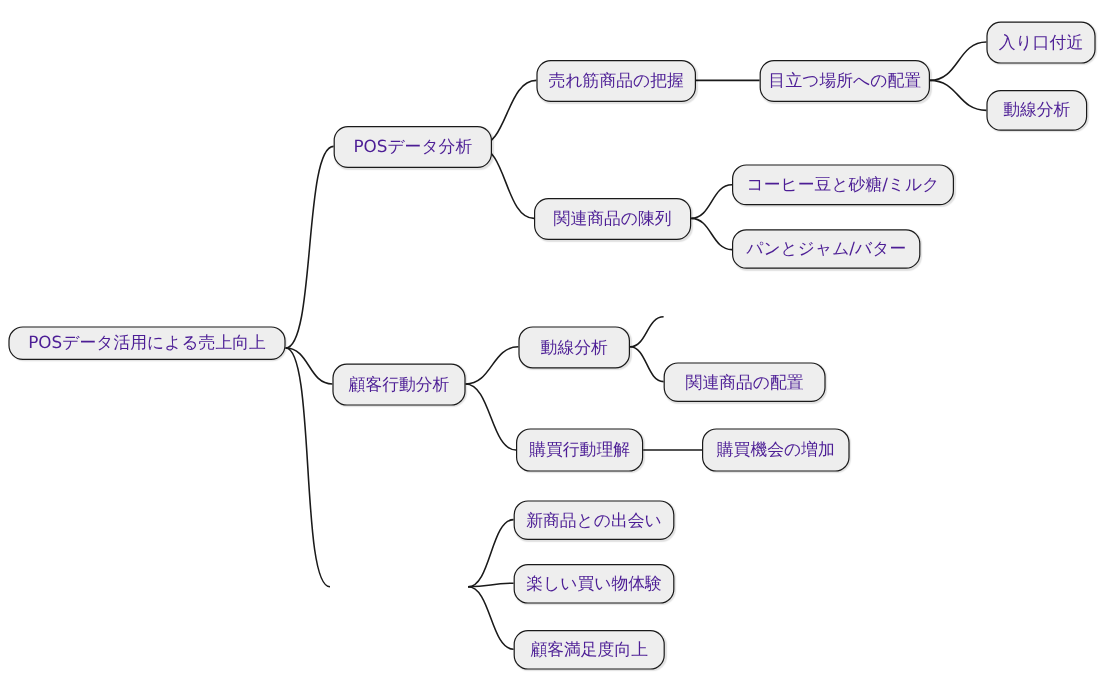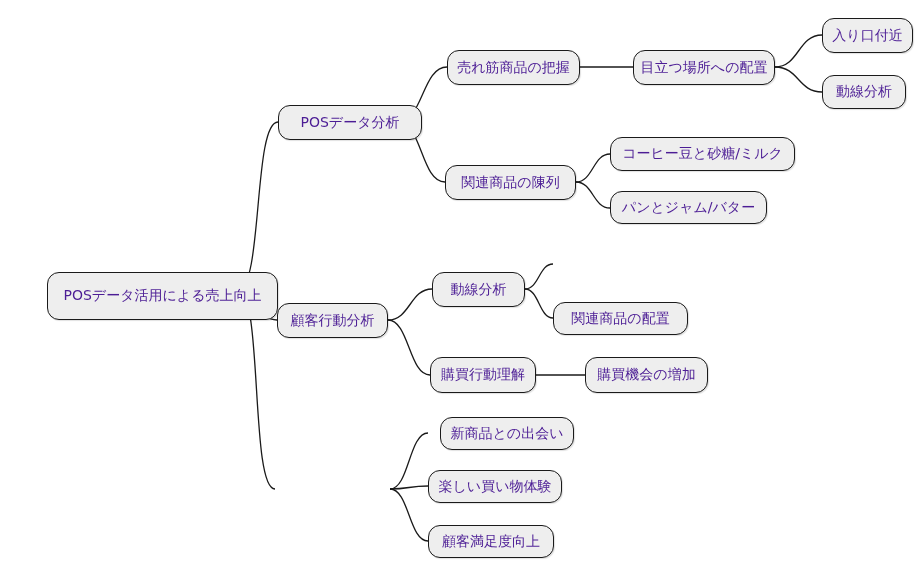--- a/index.html
+++ b/index.html
@@ -58,23 +58,23 @@
     <path d="M388 320 C410 320 410 289 432 289"></path>
     <path d="M388 320 C409 320 409 375 430 375"></path>
     <path d="M525 289 C539 289 539 264 553 264"></path>
     <path d="M525 289 C539 289 539 318 553 318"></path>
     <path d="M536 375 L585 375"></path>
     <path d="M390 489 C409 489 409 433 428 433"></path>
     <path d="M390 489 C409 489 409 486 428 486"></path>
     <path d="M390 489 C409 489 409 541 428 541"></path>
   </svg>
 
-  <div class="node" style="left:7px; top:272px; width:231px; height:48px;margin-left:40px;">POSデータ活用による売上向上</div>
+  <div class="node" style="left:7px; top:272px; width:231px; height:28px;">POSデータ活用による売上向上</div>
 
-  <div class="node" style="left:278px; top:105px; width:144px; height:35px;text-align:right;">POSデータ分析</div>
+  <div class="node" style="left:278px; top:105px; width:132px; height:35px;text-align:right;">POSデータ分析</div>
 
   <div class="node" style="left:447px; top:50px; width:133px; height:35px;">売れ筋商品の把握</div>
 
   <div class="node" style="left:633px; top:50px; width:142px; height:35px;">目立つ場所への配置</div>
 
   <div class="node" style="left:822px; top:18px; width:91px; height:35px;">入り口付近</div>
 
   <div class="node" style="left:822px; top:75px; width:84px; height:34px;">動線分析</div>
 
   <div class="node" style="left:445px; top:165px; width:131px; height:35px;">関連商品の陳列</div>
@@ -88,19 +88,19 @@
   <div class="node" style="left:432px; top:272px; width:93px; height:35px;">動線分析</div>
 
 
   <div class="node" style="left:553px; top:302px; width:135px; height:33px;">関連商品の配置</div>
 
   <div class="node" style="left:430px; top:357px; width:106px; height:36px;">購買行動理解</div>
 
   <div class="node" style="left:585px; top:357px; width:123px; height:36px;">購買機会の増加</div>
 
 
-  <div class="node" style="left:428px; top:417px; width:134px; height:33px;margin-left:12px;">新商品との出会い</div>
+  <div class="node" style="left:428px; top:417px; width:134px; height:33px;">新商品との出会い</div>
 
   <div class="node" style="left:428px; top:470px; width:134px; height:33px;text-align:center;">楽しい買い物体験</div>
 
   <div class="node" style="left:428px; top:525px; width:126px; height:33px;">顧客満足度向上</div>
 
 </div>
 
 </body></html>

